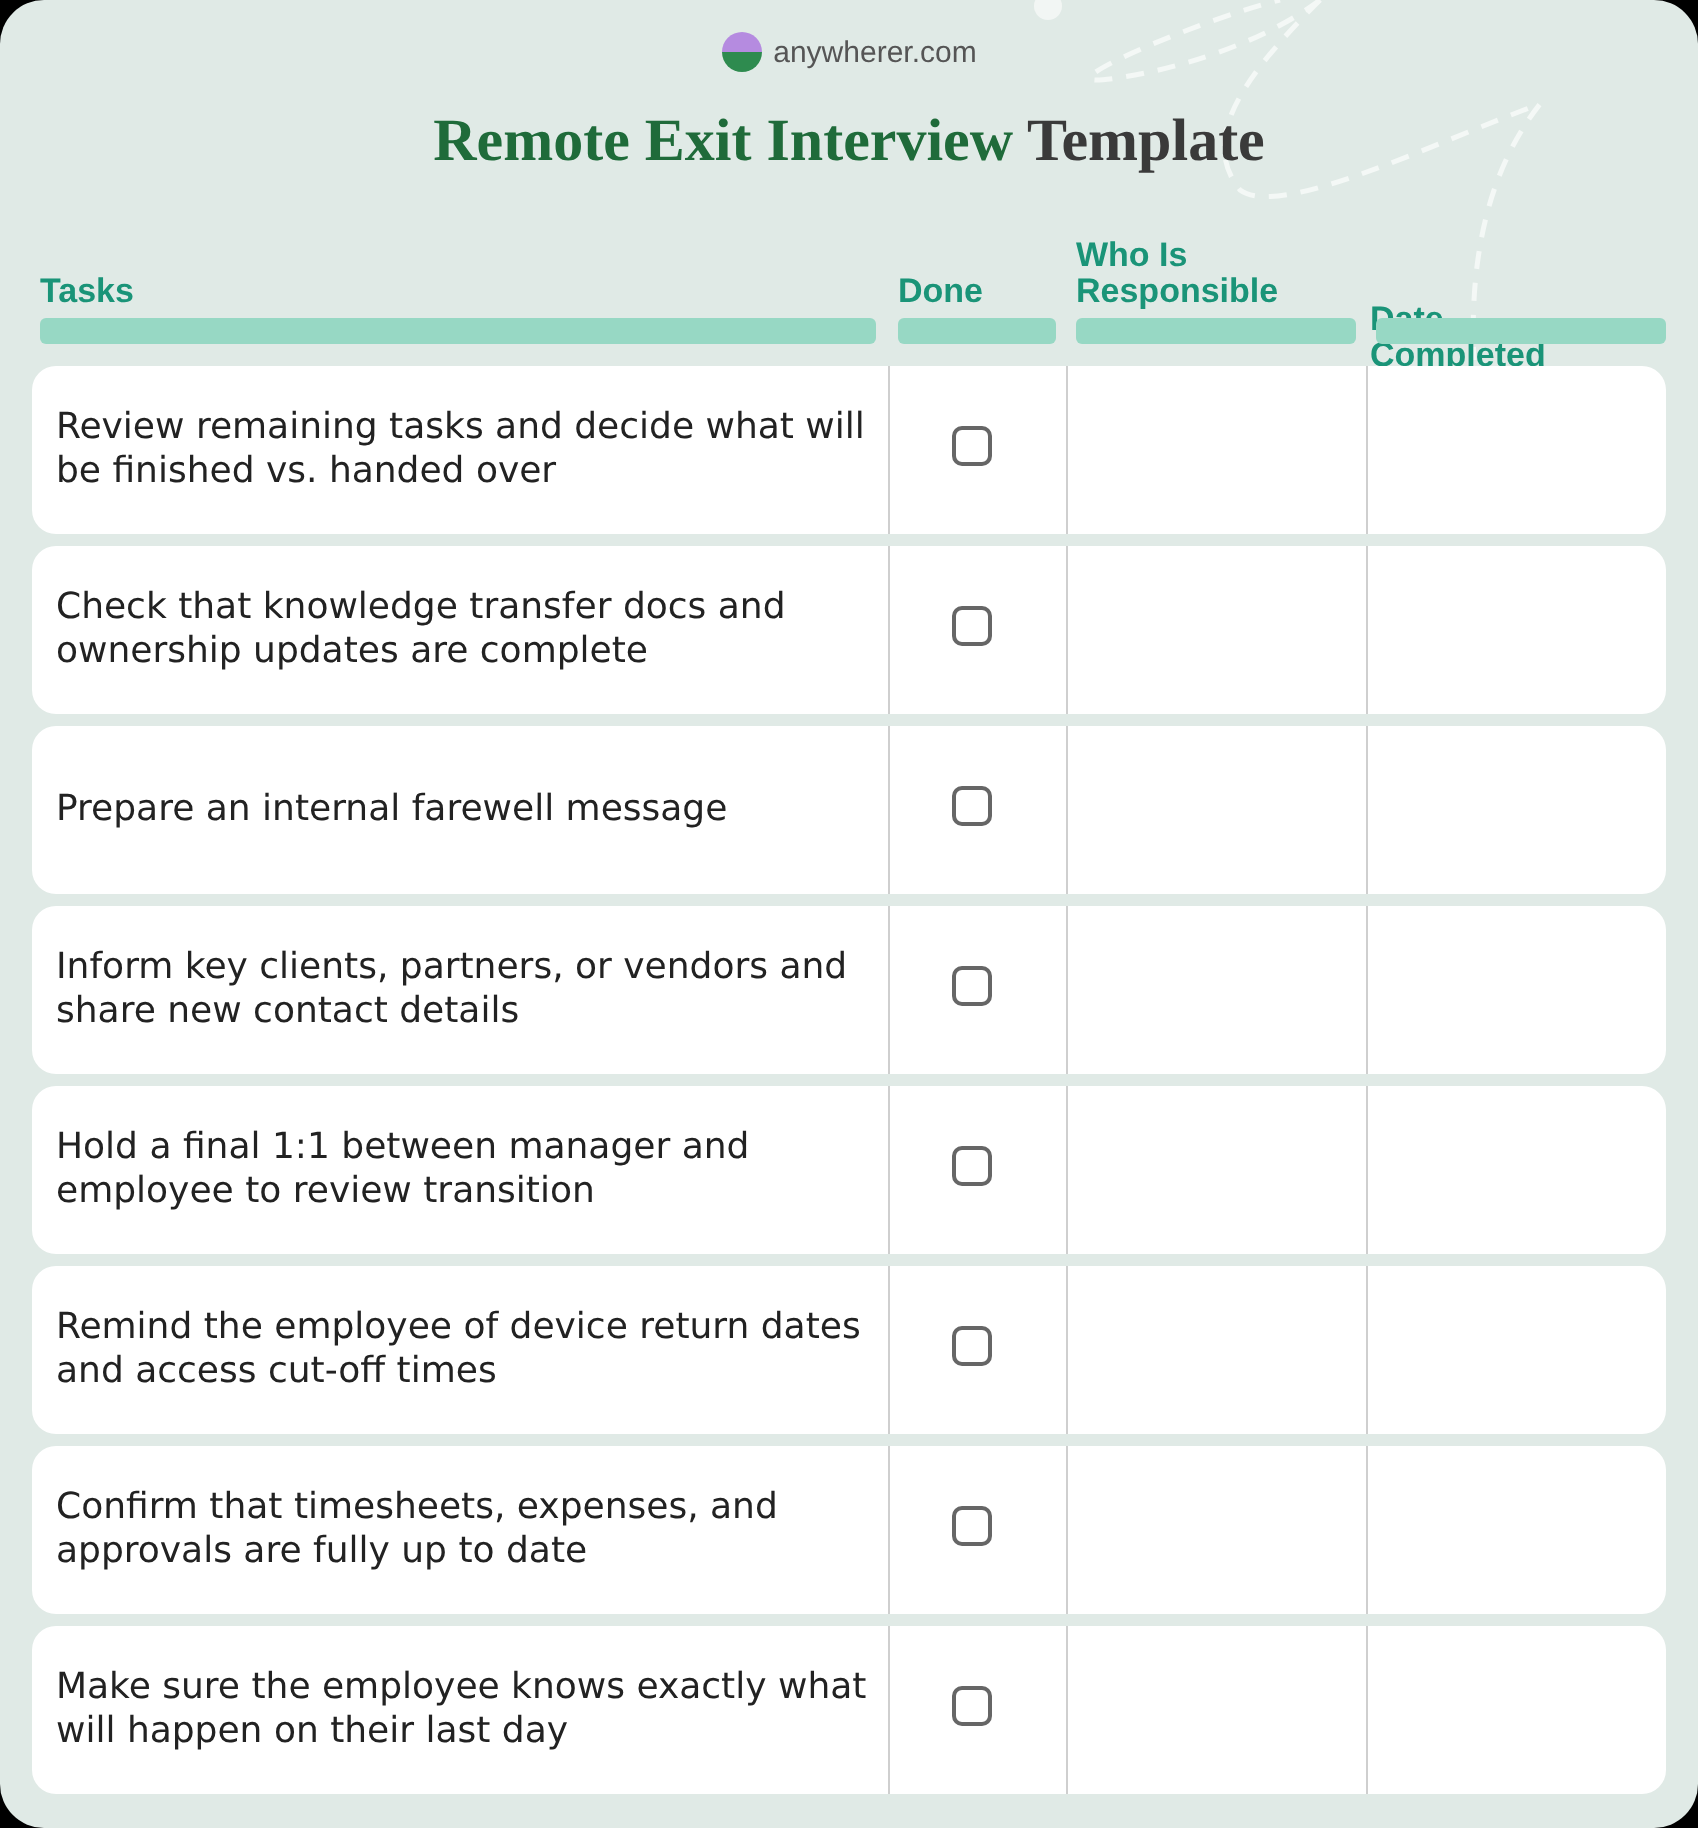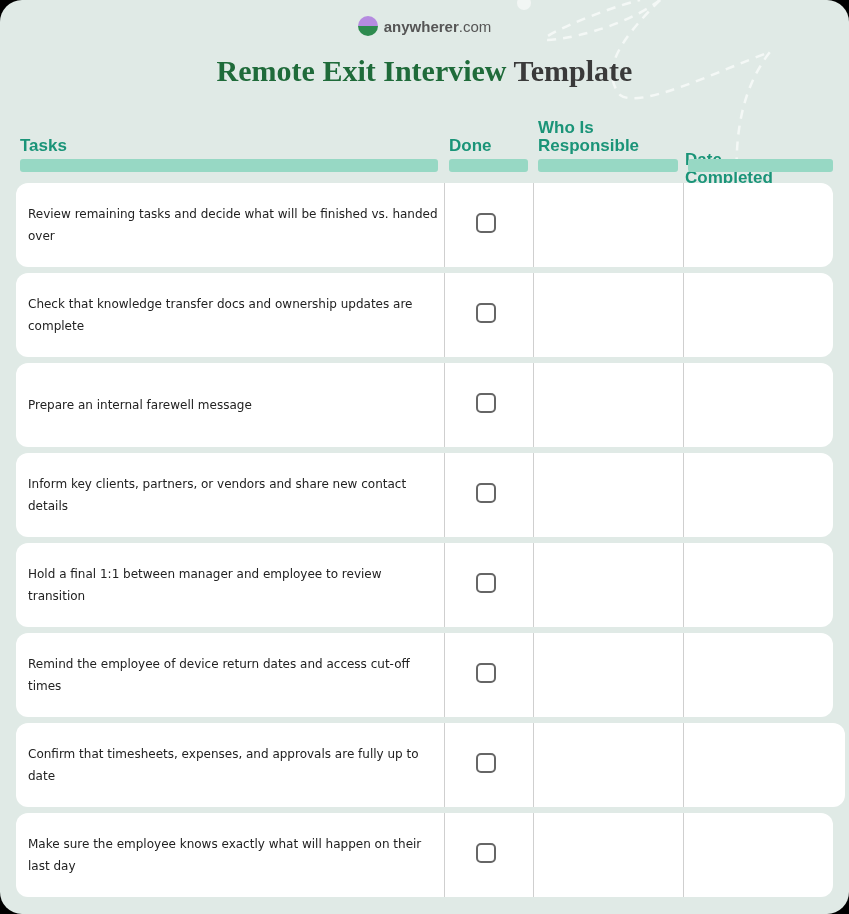--- a/index.html
+++ b/index.html
@@ -6,28 +6,28 @@
   body { width:849px; height:914px; overflow:hidden; }
   .page {
     position:relative; width:849px; height:914px; background:#e0eae6;
     border-radius:22px; overflow:hidden;
     font-family:"DejaVu Sans", sans-serif;
   }
   .deco { position:absolute; left:0; top:0; pointer-events:none; }
   .logo { position:absolute; top:16px; left:0; width:849px; display:flex; justify-content:center; align-items:center; gap:6px; }
   .logo-icon { width:20px; height:20px; border-radius:50%; background:linear-gradient(#b58be0 0 50%, #2e8b4f 50% 100%); }
   .logo-text { font-family:"Liberation Sans", sans-serif; font-size:15px; color:#555; }
-  .logo-text b { font-weight:bold; }
+  .logo-text b { font-weight:normal; }
   .title { position:absolute; top:54px; left:0; width:849px; text-align:center; font-family:Liberation Serif, serif; font-weight:bold; font-size:30px; }
   .title .green { color:#1f6b3a; }
   .title .dark { color:#3a3a3a; }
   .hdr { position:absolute; font-family:"Liberation Sans", sans-serif; font-weight:bold; font-size:17px; color:#1a9478; line-height:18px; }
   .hbar { position:absolute; top:159px; height:13px; background:#97d8c4; border-radius:3px; }
   .row { position:absolute; left:16px; width:817px; height:84px; background:#fff; border-radius:12px; }
-  .cell-task { position:absolute; left:12px; top:0; width:410px; height:84px; display:flex; align-items:center; font-size:12px; color:#222; line-height:22px; }
+  .cell-task { position:absolute; left:12px; top:0; width:410px; height:84px; display:flex; align-items:center; font-size:18px; color:#222; line-height:22px; }
   .vline { position:absolute; top:0; width:1px; height:84px; background:#cfcfcf; }
   .cb { position:absolute; left:460px; top:30px; width:20px; height:20px; border:2px solid #666; border-radius:5px; box-sizing:border-box; }
 </style>
 </head>
 <body>
 
 <div class="page">
   <svg class="deco" width="849" height="914">
     <circle cx="524" cy="3" r="7" fill="#f2f6f4"></circle>
     <path d="M660 0 C620 30, 560 40, 548 40 C530 40, 600 10, 640 0" fill="none" stroke="#f4f8f6" stroke-width="2.5" stroke-dasharray="9 7"></path>
@@ -105,21 +105,21 @@
       </div>
       <div class="row" style="top: 633px;">
         <div class="cell-task">Remind the employee of device return dates and access cut-off times</div>
         <div class="vline" style="left:428px"></div>
         <div class="cb"></div>
         <div class="vline" style="left:517px"></div>
         <div style="position:absolute;left:518px;top:0;width:149px;height:84px"></div>
         <div class="vline" style="left:667px"></div>
         <div style="position:absolute;left:668px;top:0;width:149px;height:84px"></div>
       </div>
-      <div class="row" style="top: 723px; padding-left: 12px;">
+      <div class="row" style="top: 723px;">
         <div class="cell-task">Confirm that timesheets, expenses, and approvals are fully up to date</div>
         <div class="vline" style="left:428px"></div>
         <div class="cb"></div>
         <div class="vline" style="left:517px"></div>
         <div style="position:absolute;left:518px;top:0;width:149px;height:84px"></div>
         <div class="vline" style="left:667px"></div>
         <div style="position:absolute;left:668px;top:0;width:149px;height:84px"></div>
       </div>
       <div class="row" style="top: 813px;">
         <div class="cell-task">Make sure the employee knows exactly what will happen on their last day</div>

